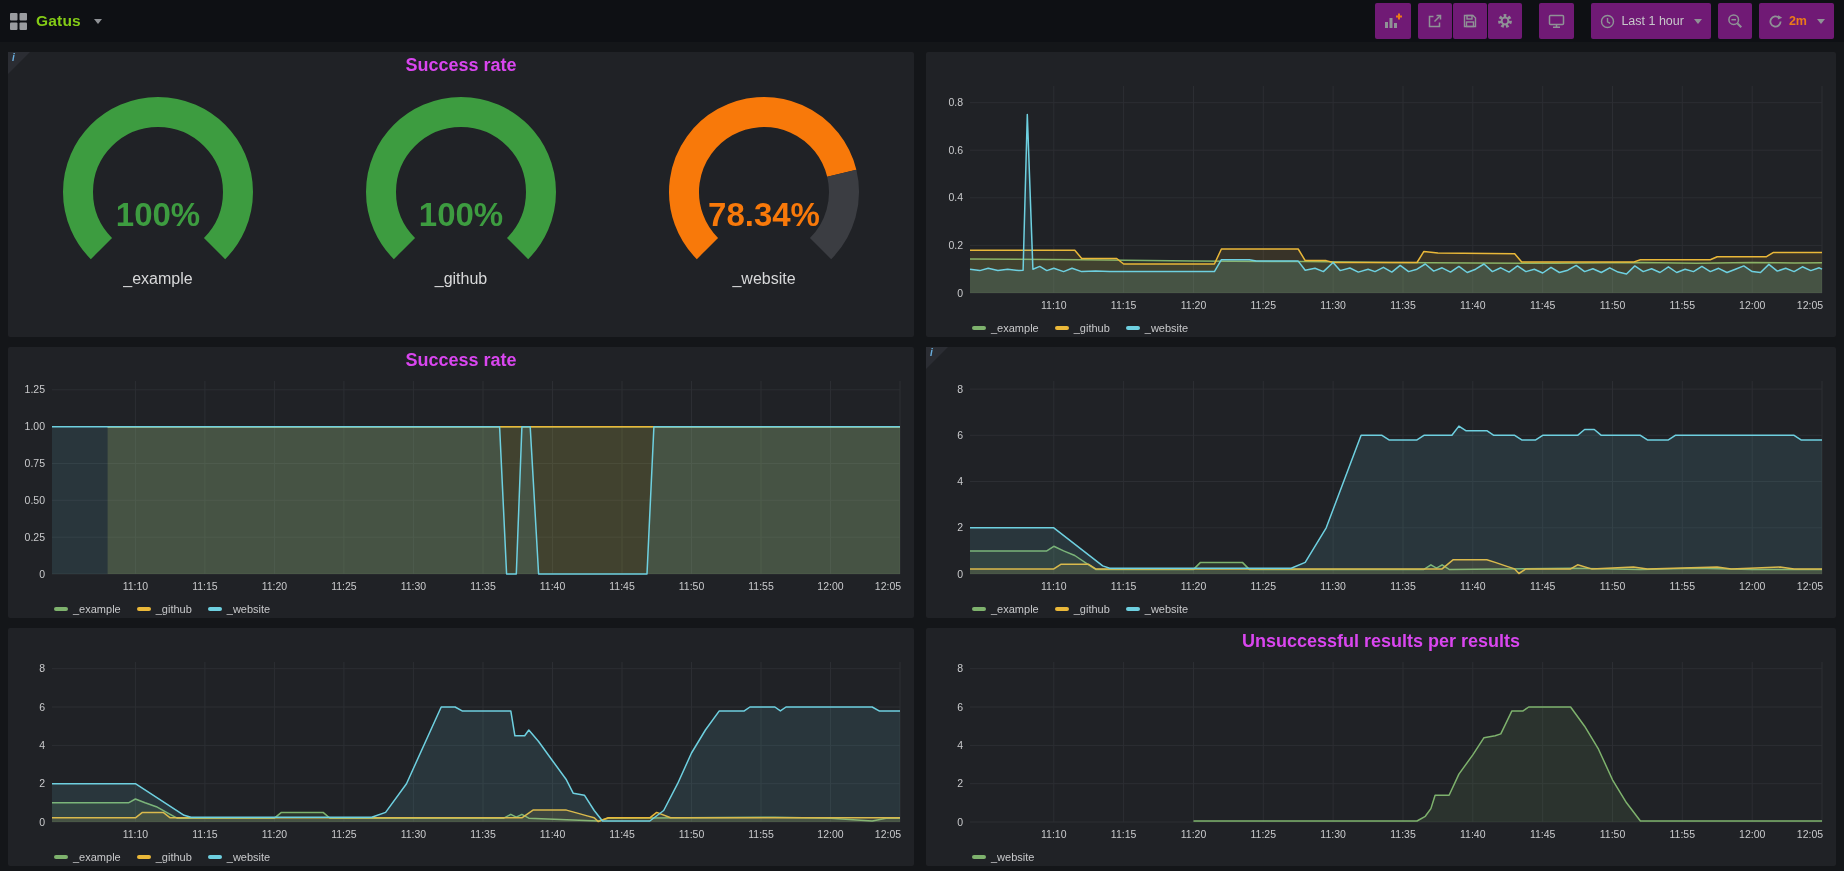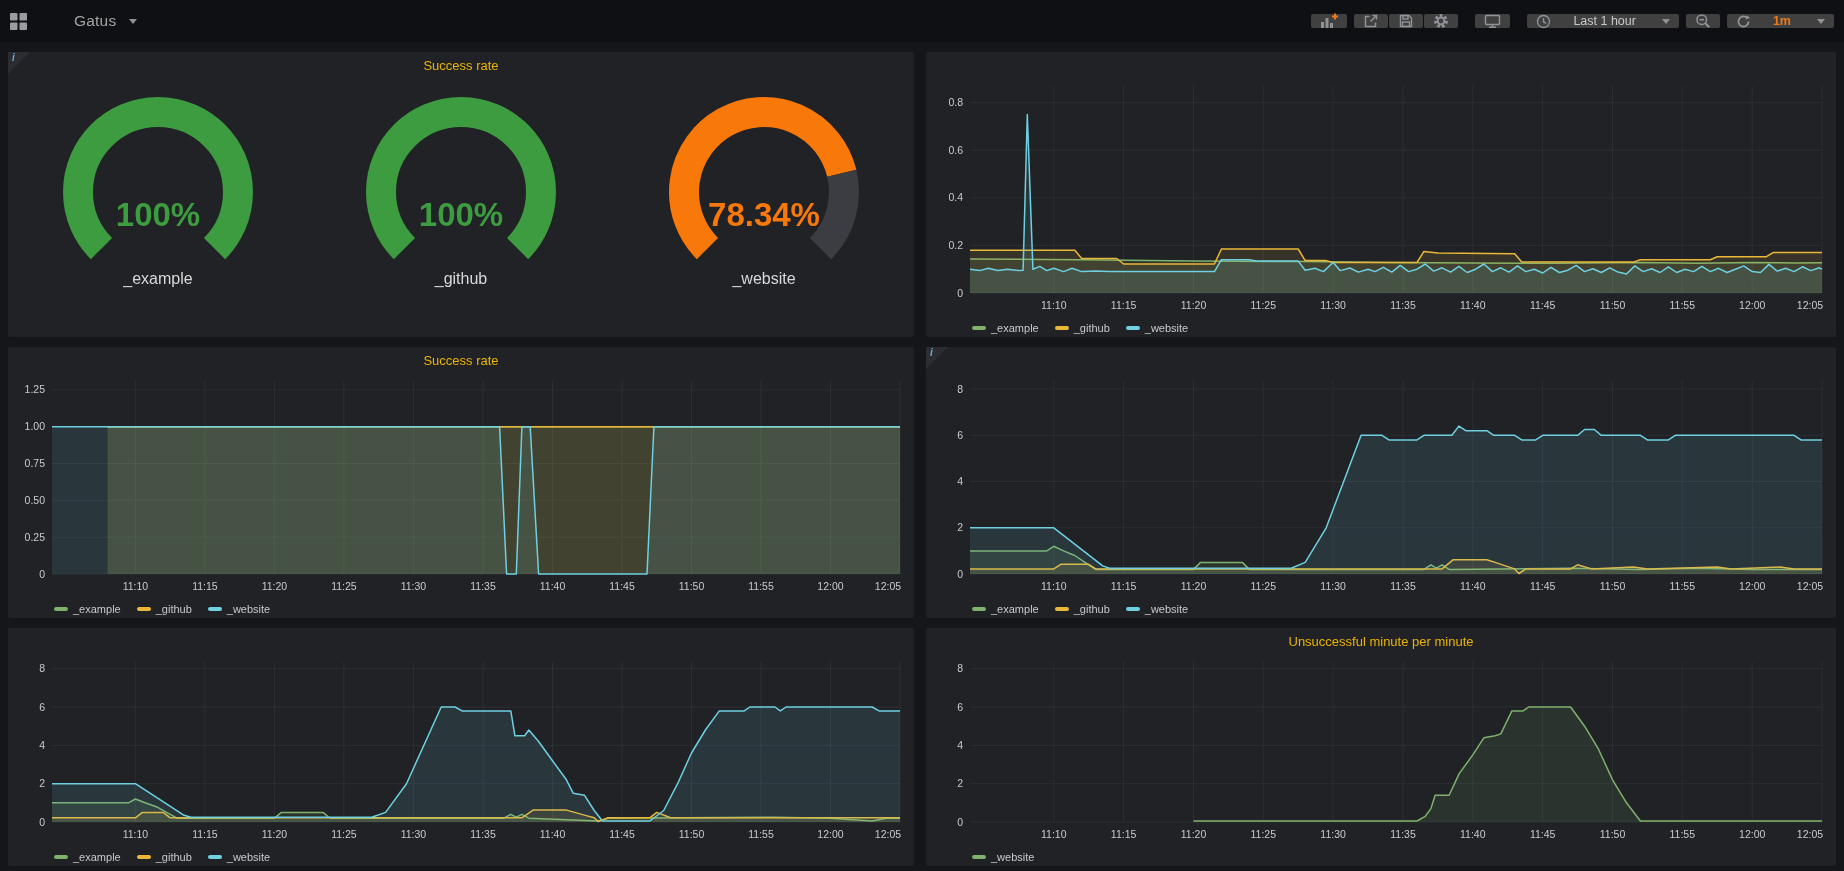--- a/index.html
+++ b/index.html
@@ -8,43 +8,43 @@
     width:1844px; height:871px; overflow:hidden; position:relative;
     background:#141619; font-family:"Liberation Sans", sans-serif;
   }
   
   .navbar {
     position:absolute; top:0; left:0; width:1844px; height:42px;
     background:#0e1014; display:flex; align-items:center; justify-content:space-between;
     padding:0 10px;
   }
   .nav-left { display:flex; align-items:center; gap:9px; }
-  .nav-title { color:#a3a3a3; font-size:15.5px; font-weight:400; letter-spacing:.2px;margin-left:38px; }
+  .nav-title { color:#84cc16; font-size:15.5px; font-weight:700; letter-spacing:.2px; }
   .caret { display:inline-block; width:0; height:0; border-left:4px solid transparent;
     border-right:4px solid transparent; border-top:5px solid #8f9296; margin-left:4px; }
   .nav-right { display:flex; align-items:center; }
   .navbtn {
-    height:14px; min-width:33px; background:#404040; border:none; border-radius:2px;
-    display:flex; align-items:center; justify-content:center; gap:22px; padding:0 9px;
+    height:36px; min-width:33px; background:#701a75; border:none; border-radius:2px;
+    display:flex; align-items:center; justify-content:center; gap:6px; padding:0 9px;
     color:#c7c8ca; font-size:12.5px; font-family:"Liberation Sans", sans-serif; cursor:pointer;
   }
   .grp { margin-right:1px; }
   .sep { width:7px; } .sepbig { width:17px; }
   .orange-txt { color:#EB7B18; font-weight:700; }
   
   .panel { position:absolute; background:#202226; border-radius:2px; }
   .p1{left:8px;   top:52px;  width:906px; height:285px}
   .p2{left:926px; top:52px;  width:910px; height:285px}
   .p3{left:8px;   top:347px; width:906px; height:271px}
   .p4{left:926px; top:347px; width:910px; height:271px}
   .p5{left:8px;   top:628px; width:906px; height:238px}
   .p6{left:926px; top:628px; width:910px; height:238px}
   .panel-header { position:absolute; top:0; left:0; right:0; height:26px;
     display:flex; align-items:center; justify-content:center; cursor:pointer; }
-  .panel-title { color:#eab308; font-size:13px; font-weight:400; }
+  .panel-title { color:#d946ef; font-size:18px; font-weight:700; }
   .chart-body { position:absolute; top:26px; left:0; right:0; bottom:0; }
   .corner-info { position:absolute; top:0; left:0; width:0; height:0;
     border-top:22px solid #2b2d33; border-right:22px solid transparent; z-index:2; }
   .corner-info span { position:absolute; top:-22px; left:4px; font-size:10px; line-height:11px;
     color:#69aede; font-weight:700; font-style:italic; }
   
   .grid { stroke:#2c2e33; stroke-width:1; }
   text.tick { fill:#c9cacc; font-size:10.5px; font-family:"Liberation Sans", sans-serif; }
   text.ty { text-anchor:end; }
   text.tx { text-anchor:middle; }
@@ -144,21 +144,21 @@
       </span>
     </button>
     <span class="sep"></span>
     <button class="navbtn">
       <span class="icon">
         <svg width="15" height="15" viewBox="0 0 15 15" fill="none">
           <path d="M12.6 7.5a5.1 5.1 0 1 1-1.5-3.6" stroke="#8f9296" stroke-width="1.8"></path>
           <polygon points="10.2,1.2 14.2,3.8 9.8,5.6" fill="#8f9296"></polygon>
         </svg>
       </span>
-      <span class="orange-txt">1m</span>
+      <span class="orange-txt">2m</span>
       <span class="caret"></span>
     </button>
   </div>
 </div>
 
 <div class="panel p1">
   <div class="corner-info">
     <span>i</span>
   </div>
   <div class="panel-header">
@@ -416,21 +416,21 @@
         </span>
         <span class="legend-item">
           <i style="background: rgb(110, 208, 224);"></i>
           <span>_website</span>
         </span>
       </div></div>
 </div>
 
 <div class="panel p6">
   <div class="panel-header">
-    <span class="panel-title">Unsuccessful minute per minute</span>
+    <span class="panel-title">Unsuccessful results per results</span>
   </div>
   <div class="chart-body"><svg width="910" height="212">
         <line x1="44" y1="168.0" x2="896" y2="168.0" class="grid"></line>
         <line x1="44" y1="129.7" x2="896" y2="129.7" class="grid"></line>
         <line x1="44" y1="91.4" x2="896" y2="91.4" class="grid"></line>
         <line x1="44" y1="53.0" x2="896" y2="53.0" class="grid"></line>
         <line x1="44" y1="14.7" x2="896" y2="14.7" class="grid"></line>
         <line x1="127.8" y1="8" x2="127.8" y2="168" class="grid"></line>
         <line x1="197.6" y1="8" x2="197.6" y2="168" class="grid"></line>
         <line x1="267.5" y1="8" x2="267.5" y2="168" class="grid"></line>

